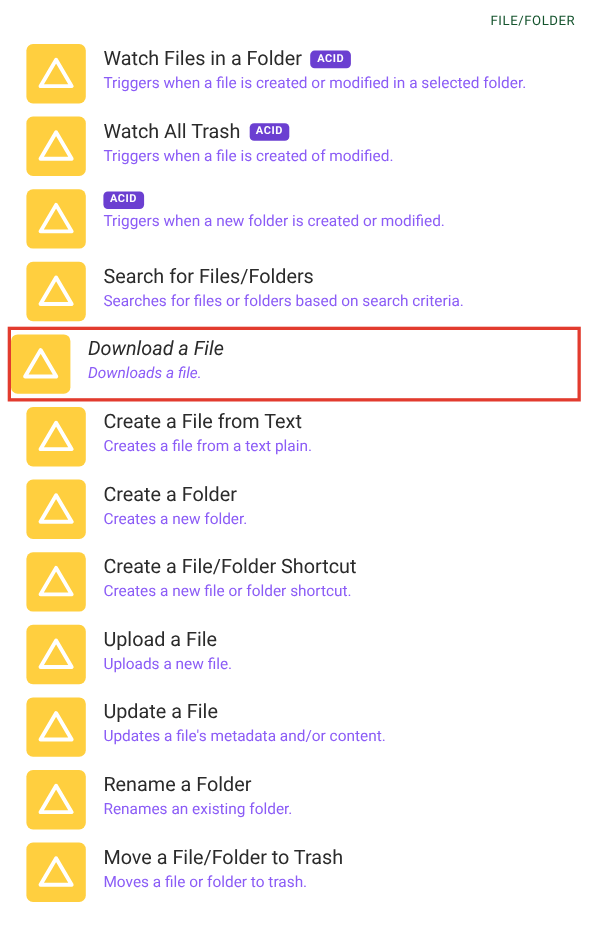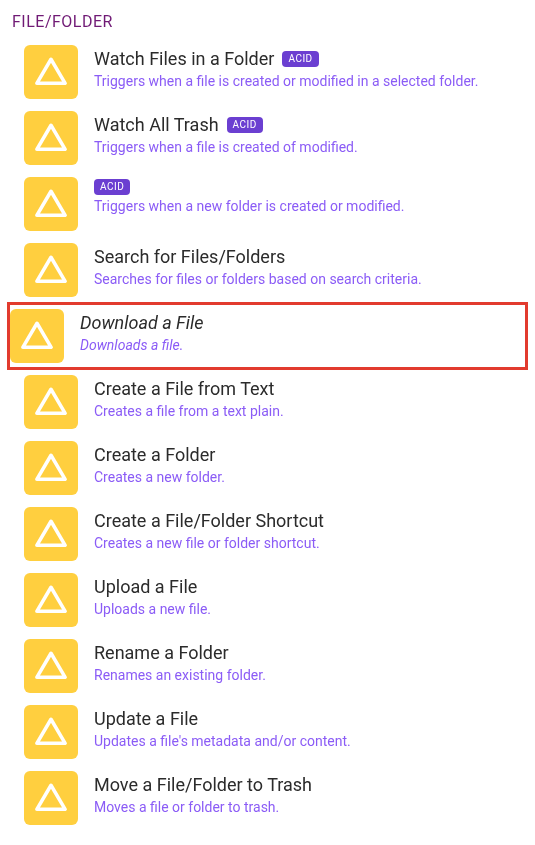--- a/index.html
+++ b/index.html
@@ -3,24 +3,25 @@
   <meta charset="utf-8">
   <style>
     * { margin: 0; padding: 0; box-sizing: border-box; }
     body {
       font-family: -apple-system, BlinkMacSystemFont, "Segoe UI", Roboto, Helvetica, Arial, sans-serif;
       background: #fff;
       width: 535px;
       padding: 8px 12px;
     }
     .section-header {
-      font-size: 16px;
-      color: #701a75;
+      font-size: 12px;
+      color: #14532d;
       letter-spacing: 0.5px;
       padding: 4px 0 8px 0;
+      text-align: right;
     }
     .list { display: flex; flex-direction: column; }
     .item {
       display: flex;
       align-items: flex-start;
       gap: 16px;
       padding: 6px 12px;
       position: relative;
       cursor: pointer;
     }
@@ -45,21 +46,21 @@
     .desc {
       font-size: 14px;
       color: #8b5cf6;
       line-height: 1.4;
       margin-top: 2px;
     }
     .badge {
       background: #6b3fd1;
       color: #fff;
       font-size: 10px;
-      font-weight: 400;
+      font-weight: 700;
       letter-spacing: 0.5px;
       padding: 2px 6px;
       border-radius: 4px;
       line-height: 1.2;
     }
     .item.highlighted {
       outline: 3px solid #e23b2e;
       outline-offset: -2px;
       padding-left: 4px;
       padding-right: 4px;
@@ -210,49 +211,49 @@
   </div>
 
   <div class="item">
     <div class="icon-wrap">
       <svg width="34" height="34" viewBox="0 0 48 48">
         <polygon points="24,6 44,40 4,40" fill="none" stroke="#ffffff" stroke-width="5" stroke-linejoin="round"></polygon>
       </svg>
     </div>
     <div class="text-wrap">
       <div class="title-line">
+        <span class="title">Update a File</span>
+
+      </div>
+      <div class="desc">Updates a file's metadata and/or content.</div>
+    </div>
+  </div>
+
+  <div class="item">
+    <div class="icon-wrap">
+      <svg width="34" height="34" viewBox="0 0 48 48">
+        <polygon points="24,6 44,40 4,40" fill="none" stroke="#ffffff" stroke-width="5" stroke-linejoin="round"></polygon>
+      </svg>
+    </div>
+    <div class="text-wrap">
+      <div class="title-line">
         <span class="title">Rename a Folder</span>
 
       </div>
       <div class="desc">Renames an existing folder.</div>
     </div>
   </div>
 
   <div class="item">
     <div class="icon-wrap">
       <svg width="34" height="34" viewBox="0 0 48 48">
         <polygon points="24,6 44,40 4,40" fill="none" stroke="#ffffff" stroke-width="5" stroke-linejoin="round"></polygon>
       </svg>
     </div>
     <div class="text-wrap">
       <div class="title-line">
-        <span class="title">Update a File</span>
-
-      </div>
-      <div class="desc">Updates a file's metadata and/or content.</div>
-    </div>
-  </div>
-
-  <div class="item">
-    <div class="icon-wrap">
-      <svg width="34" height="34" viewBox="0 0 48 48">
-        <polygon points="24,6 44,40 4,40" fill="none" stroke="#ffffff" stroke-width="5" stroke-linejoin="round"></polygon>
-      </svg>
-    </div>
-    <div class="text-wrap">
-      <div class="title-line">
         <span class="title">Move a File/Folder to Trash</span>
 
       </div>
       <div class="desc">Moves a file or folder to trash.</div>
     </div>
   </div>
 </div>
 
 </body></html>

